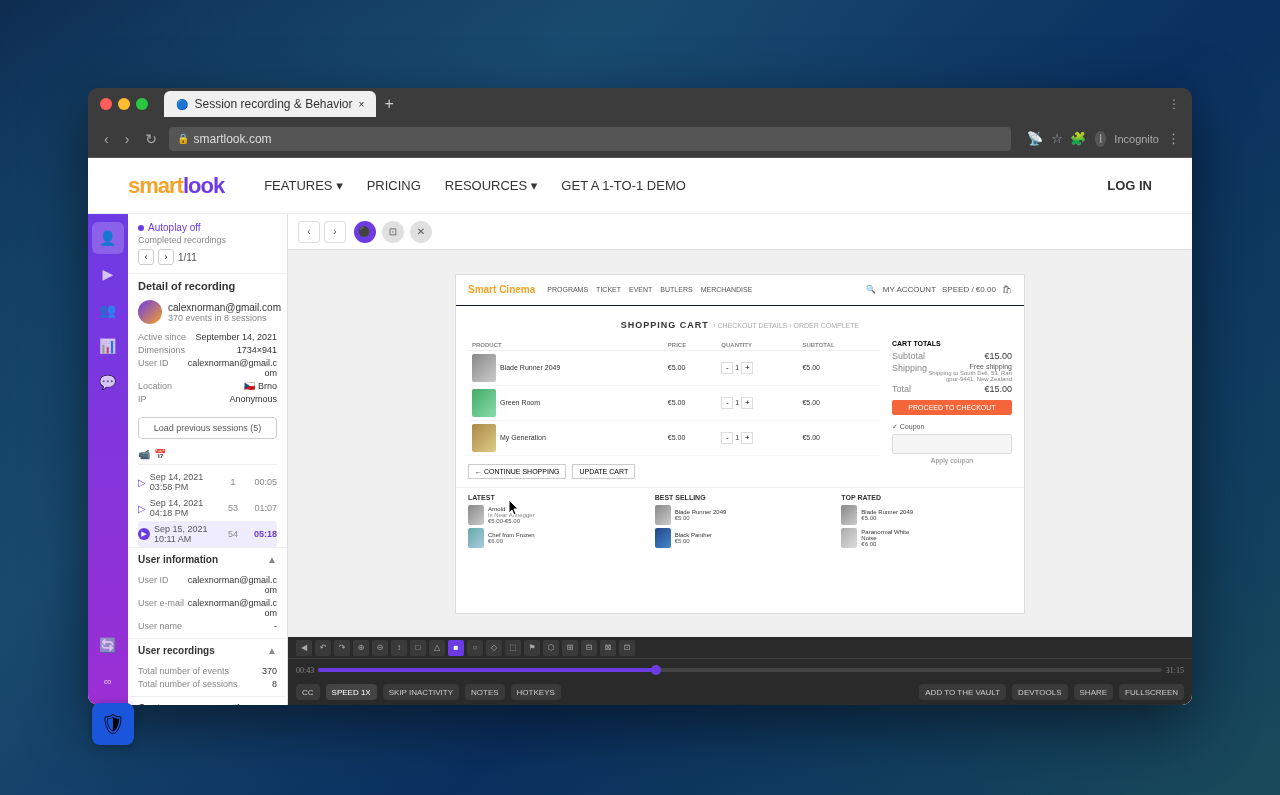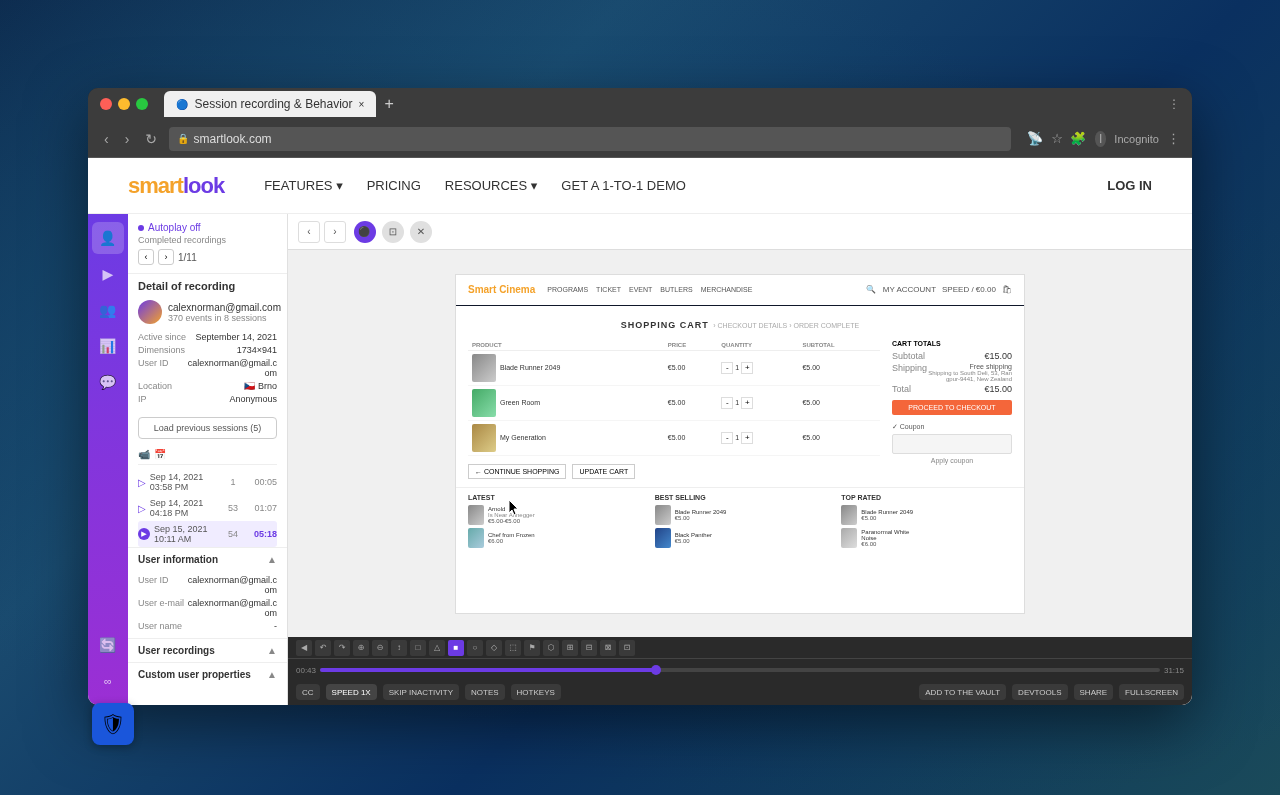--- a/index.html
+++ b/index.html
@@ -497,21 +497,21 @@
       cursor: pointer;
     }
     .tl-icon.active { background: #6c3be4; color: white; }
     .timeline-row {
       display: flex;
       align-items: center;
       padding: 2px 8px;
       gap: 4px;
       height: 22px;
     }
-    .time-label { font-size: 8px; color: #888; white-space: nowrap; }
+    .time-label { font-size: 8px; color: #888; white-space: nowrap; font-family: Liberation Serif, serif; }
     .timeline-track {
       flex: 1;
       height: 4px;
       background: #444;
       border-radius: 2px;
       position: relative;
     }
     .timeline-progress {
       height: 100%;
       background: #6c3be4;
@@ -773,20 +773,30 @@
           <div class="info-row">
             <span class="info-label">User name</span>
             <span class="info-value">-</span>
           </div>
         </div>
 
         
         <div class="section-header">
           <span class="section-title">User recordings</span>
           <span class="section-arrow">▲</span>
+        </div>
+        <div class="user-info-content">
+          <div class="info-row">
+            <span class="info-label">Total number of events</span>
+            <span class="info-value">370</span>
+          </div>
+          <div class="info-row">
+            <span class="info-label">Total number of sessions</span>
+            <span class="info-value">8</span>
+          </div>
         </div>
 
         
         <div class="section-header">
           <span class="section-title">Custom user properties</span>
           <span class="section-arrow">▲</span>
         </div>
         
       </div>
 

